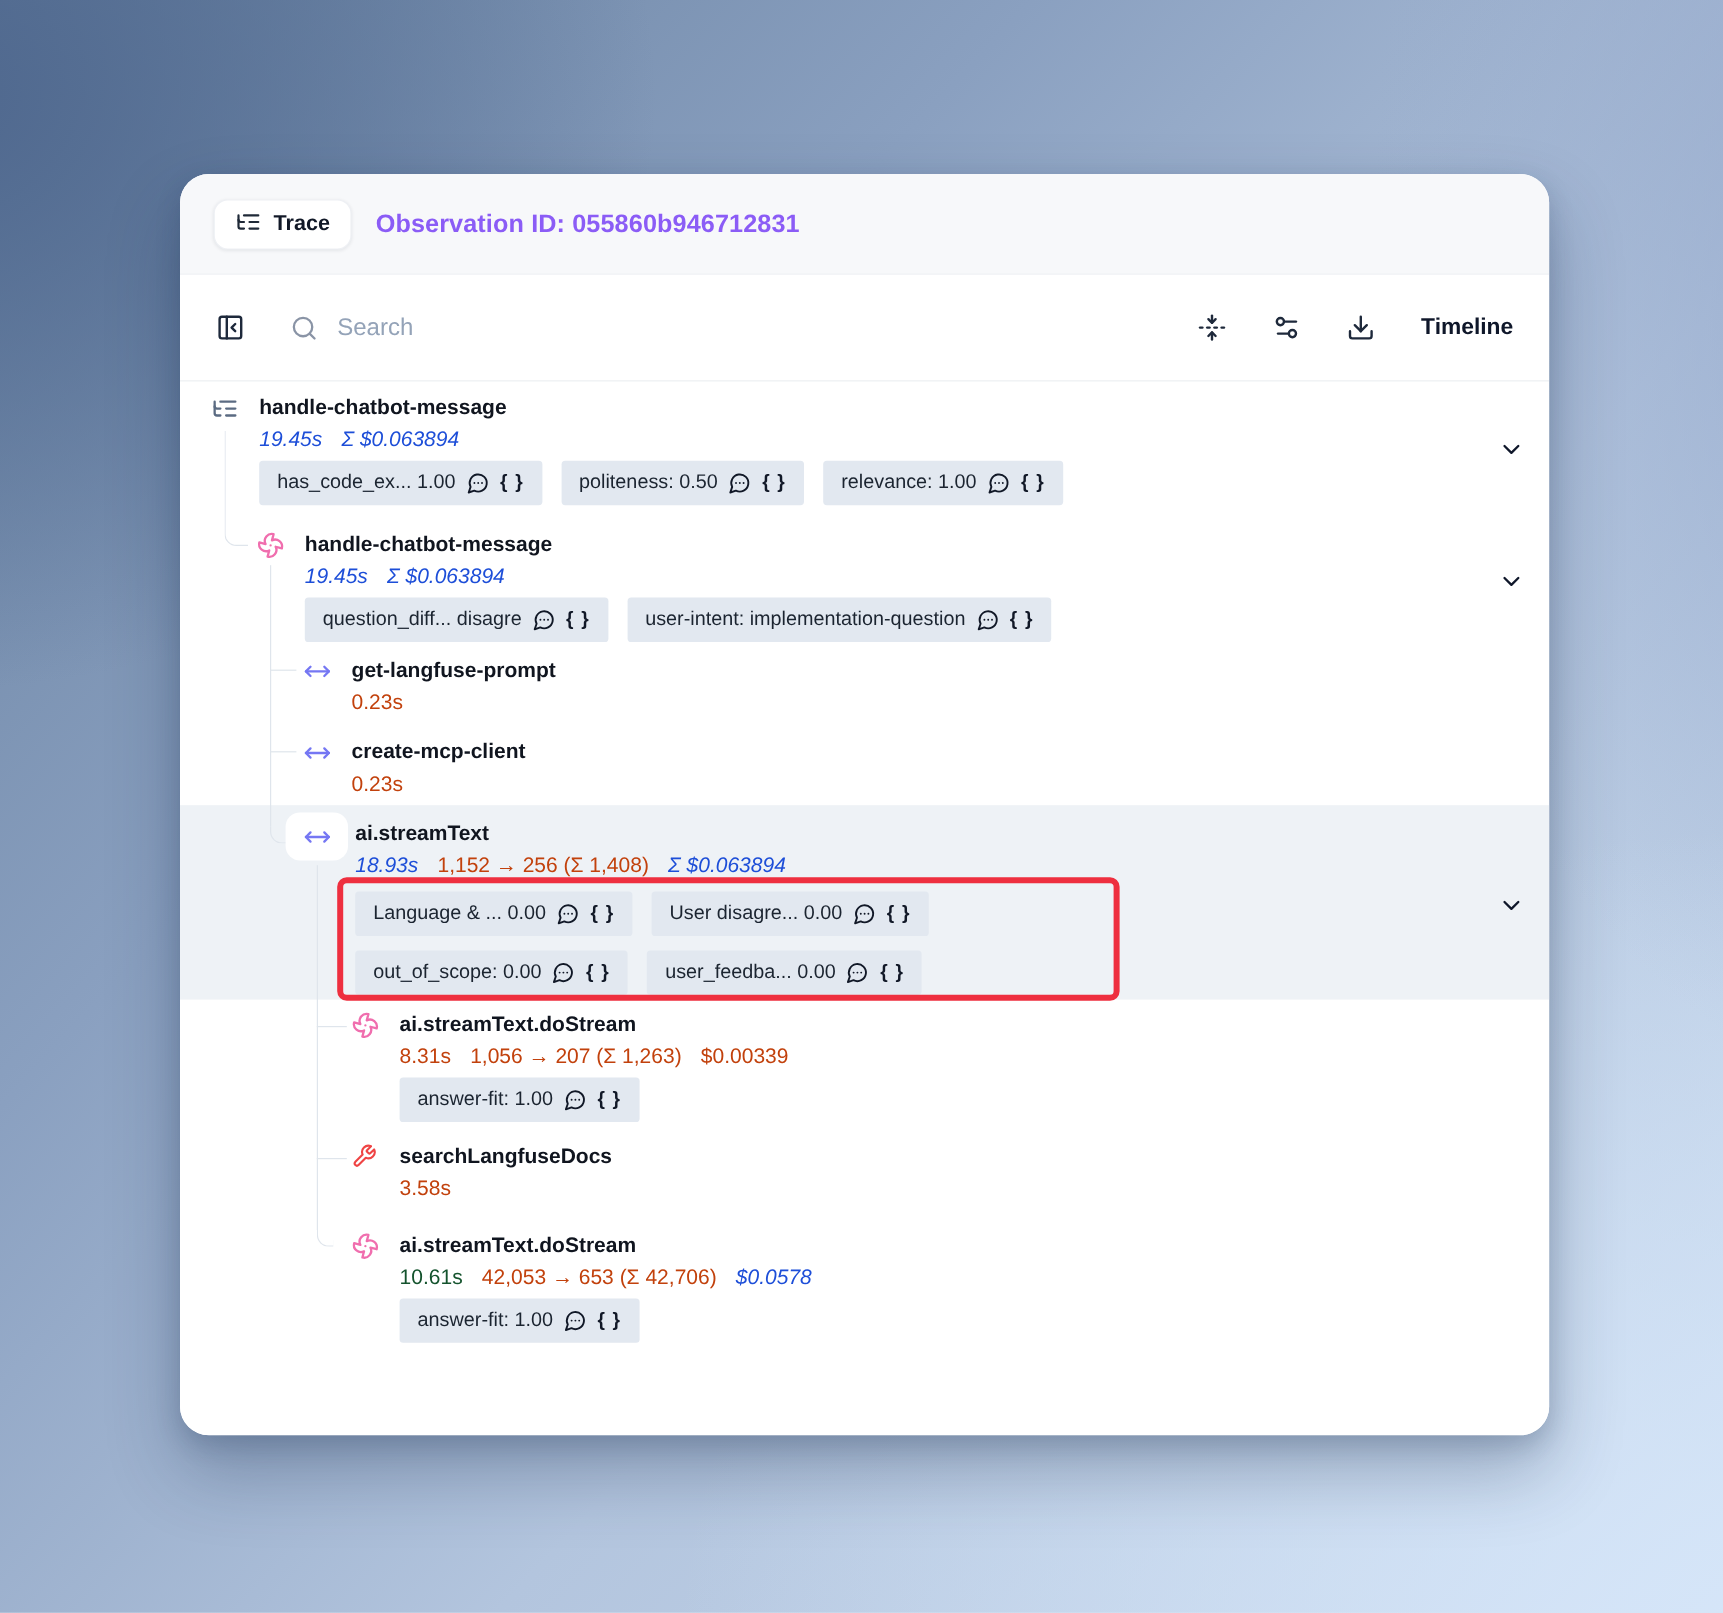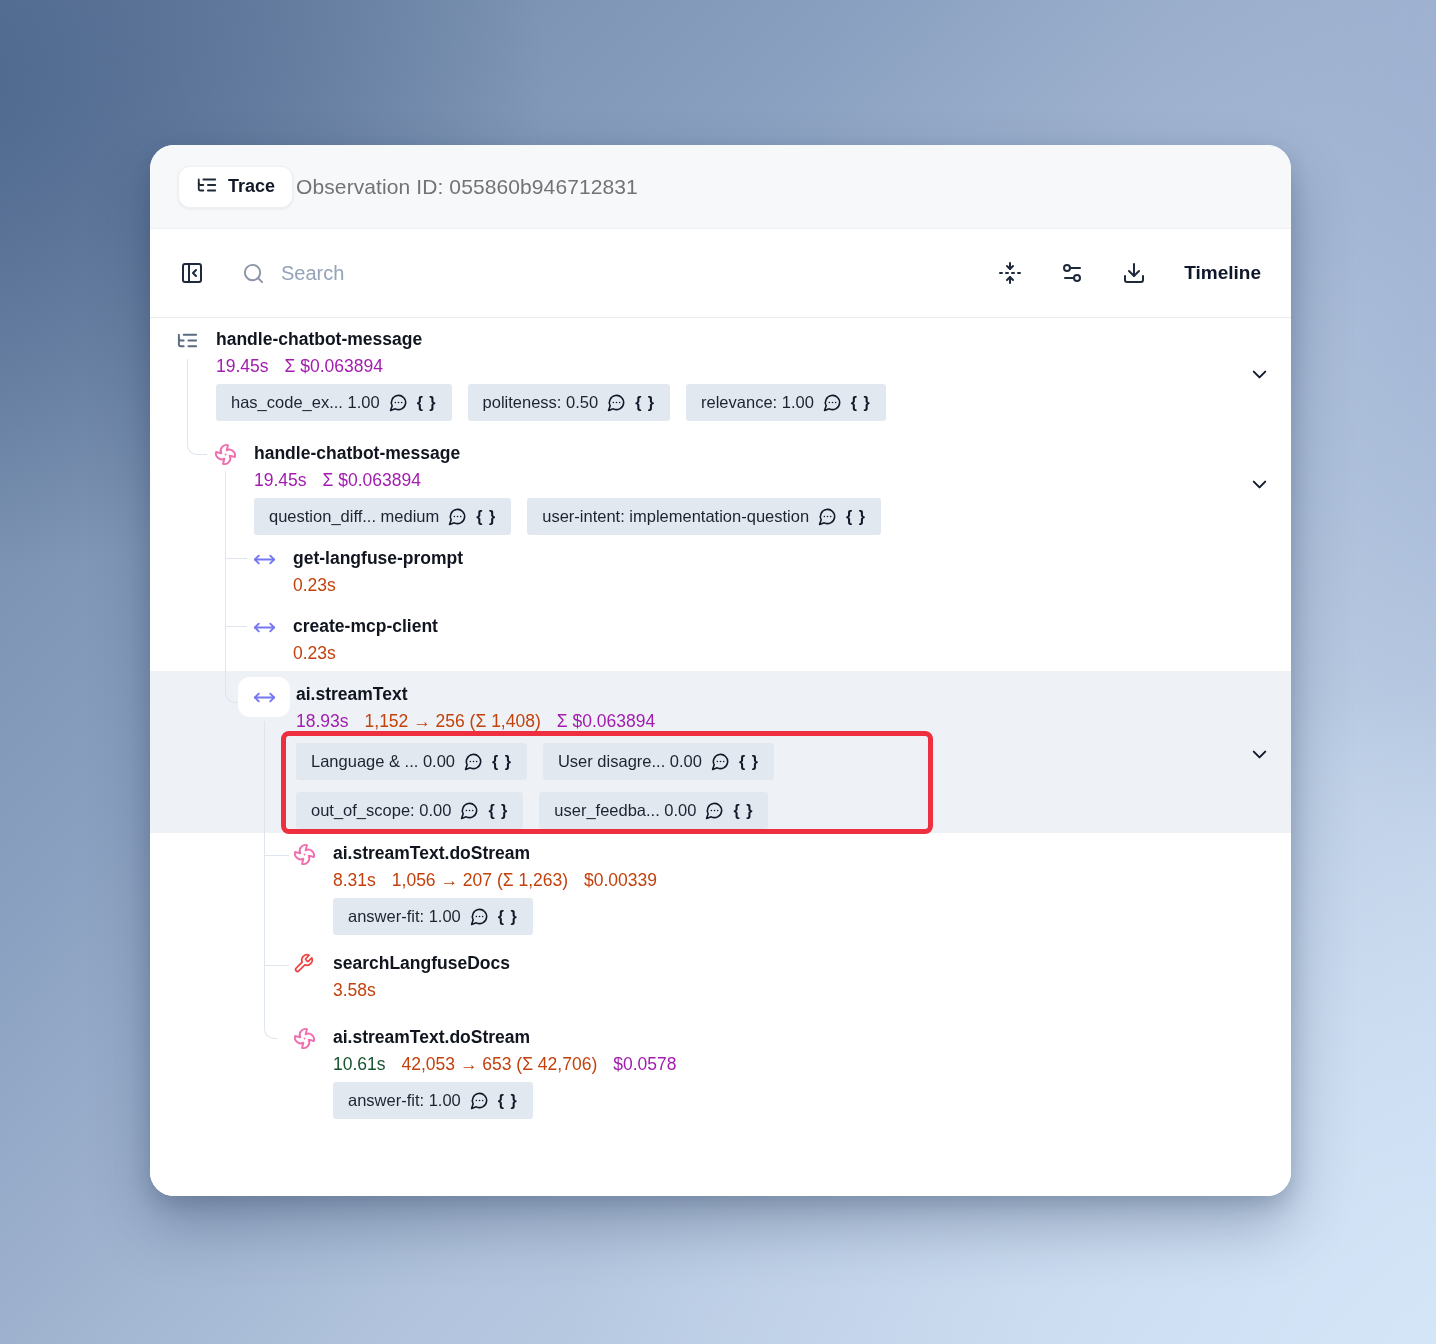--- a/index.html
+++ b/index.html
@@ -26,21 +26,21 @@
     background:#f7f8fa; border-bottom:1px solid #eef0f3;
     display:flex; align-items:center; padding:0 28px;
   }
   .trace-btn {
     display:flex; align-items:center; gap:10px; height:42px; padding:0 17px;
     background:#fff; border:1px solid #eef0f4; border-radius:12px;
     box-shadow:0 1px 3px rgba(16,24,40,.08); cursor:pointer;
   }
   .trace-btn svg { width:22px; height:22px; stroke:#1f2937; }
   .trace-label { font-size:18px; font-weight:700; color:#111827; }
-  .obs-title { margin-left:3px; font-size:21px; font-weight:400; color:#737373; letter-spacing:.1px; }
+  .obs-title { margin-left:20px; font-size:21px; font-weight:700; color:#8b5cf6; letter-spacing:.1px; }
 
   
   .toolbar {
     position:absolute; left:0; top:84px; right:0; height:89px; background:#fff;
     border-bottom:1px solid #e8ebef; display:flex; align-items:center; padding:0 30px;
   }
   .icon-btn { background:none; border:none; cursor:pointer; display:flex; align-items:center; }
   .icon-btn svg { width:24px; height:24px; stroke:#1e293b; }
   .tb-collapse { margin-right:38px; }
   .tb-search-icon svg { width:23px; height:23px; stroke:#8a94a6; }
@@ -68,21 +68,21 @@
   .ic-move svg { stroke:#7577f3; }
   .ic-wrench svg { stroke:#ef4444; width:21px; height:21px; }
   .sel-iconbox {
     width:52px; flex:0 0 52px; height:40px; margin-right:6px; margin-top:-4px;
     background:#fff; border-radius:12px; display:flex; align-items:center; justify-content:center;
   }
   .sel-iconbox svg { width:23px; height:23px; stroke:#7577f3; }
 
   .row-title { font-size:17.5px; line-height:26px; font-weight:600; color:#10151f; }
   .row-stats { font-size:17.5px; line-height:28px; font-weight:500; display:flex; gap:16px; white-space:nowrap; }
-  .red   { color:#a21caf; }
+  .red   { color:#1d4ed8;font-style:italic; }
   .gray  { color:#c2410c; }
   .amber { color:#14532d; }
 
   .badges { display:flex; gap:16px; margin-top:4px; }
   .badge {
     display:inline-flex; align-items:center; gap:9px; height:37px; padding:0 15px;
     background:#e2e8f0; border-radius:3px; white-space:nowrap; cursor:pointer;
   }
   .badge-text { font-size:16.5px; color:#1b2430; font-weight:500; }
   .badge svg { width:19px; height:19px; stroke:#111827; }
@@ -244,21 +244,21 @@
           </svg>
       </span>
       <div>
         <div class="row-title">handle-chatbot-message</div>
         <div class="row-stats">
           <span class="red">19.45s</span>
           <span class="red">Σ $0.063894</span>
         </div>
         <div class="badges">
           <span class="badge">
-            <span class="badge-text">question_diff... medium</span>
+            <span class="badge-text">question_diff... disagre</span>
             <svg class="ln" viewBox="0 0 24 24">
                 <path d="M7.9 20A9 9 0 1 0 4 16.1L2 22Z"></path>
                 <path d="M8 12h.01"></path>
                 <path d="M12 12h.01"></path>
                 <path d="M16 12h.01"></path>
               </svg>
             <span class="braces">{ }</span>
           </span>
           <span class="badge">
             <span class="badge-text">user-intent: implementation-question</span>

